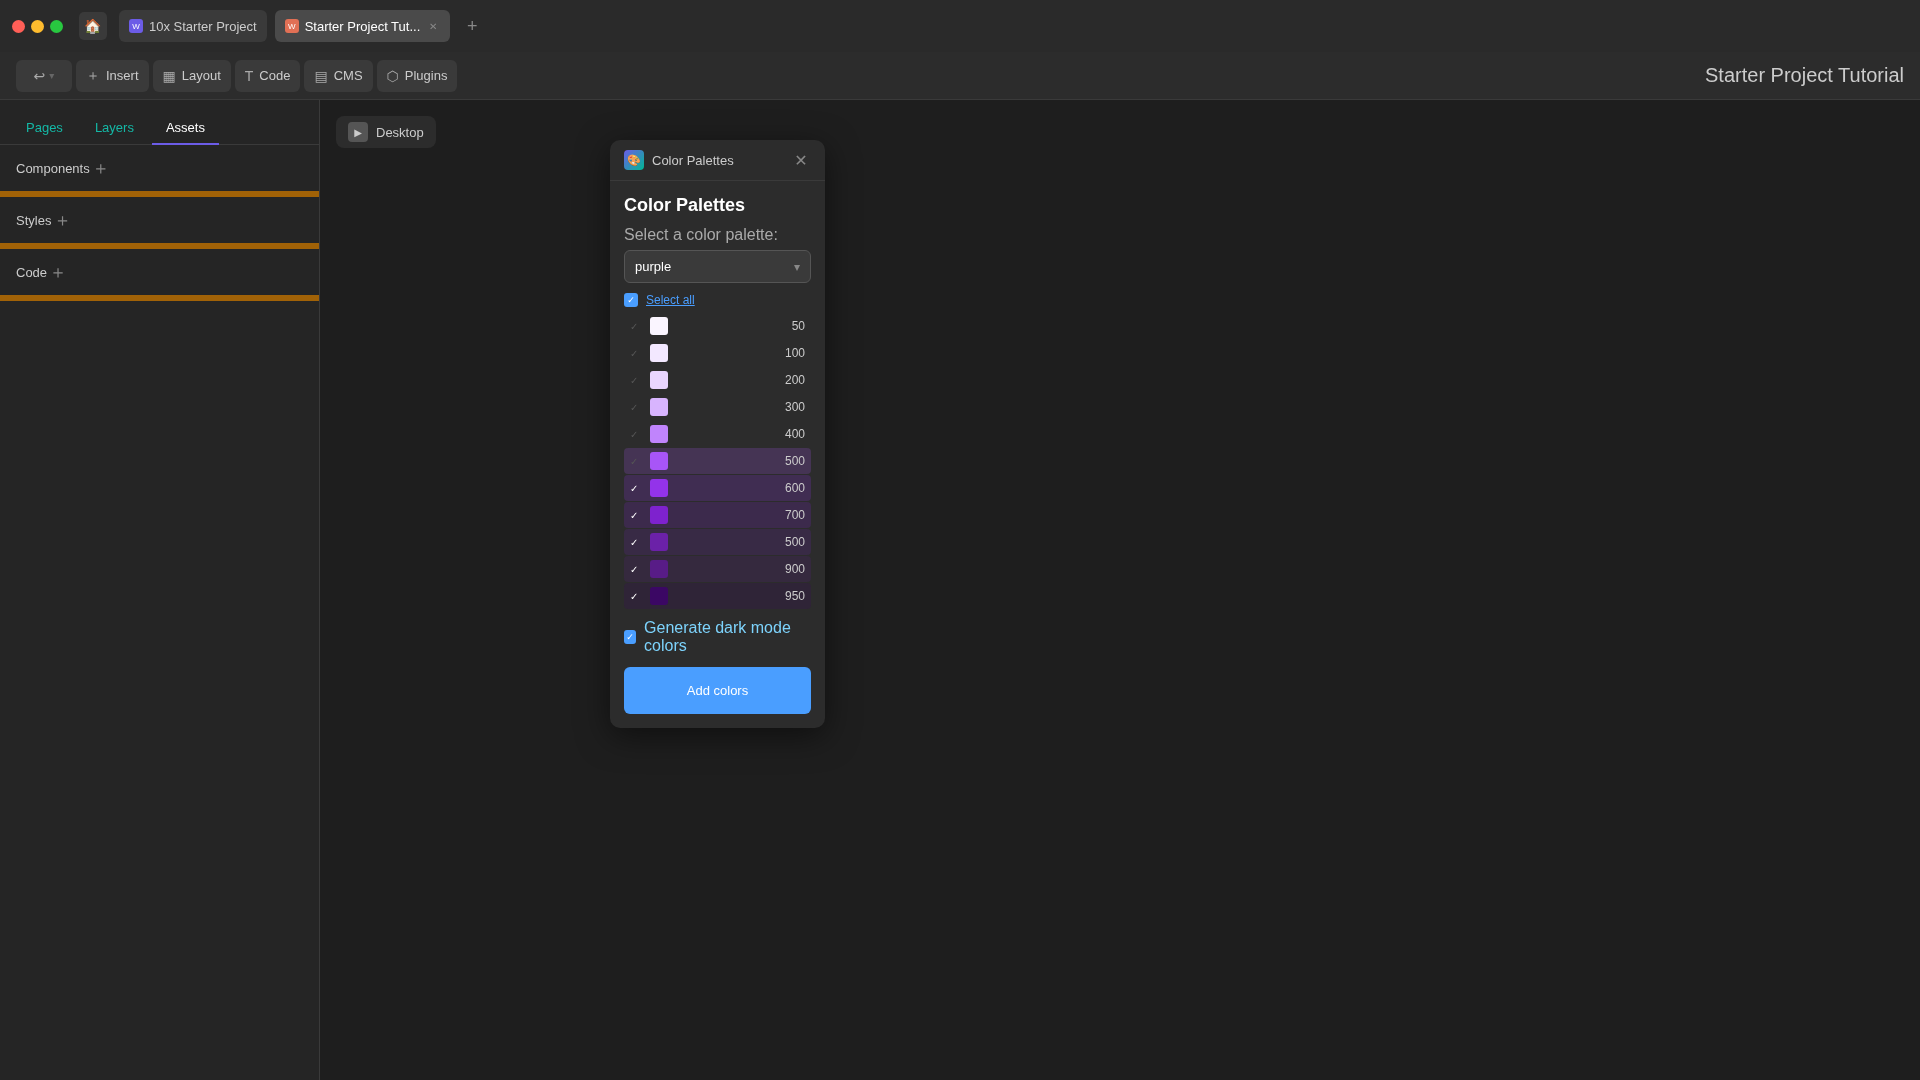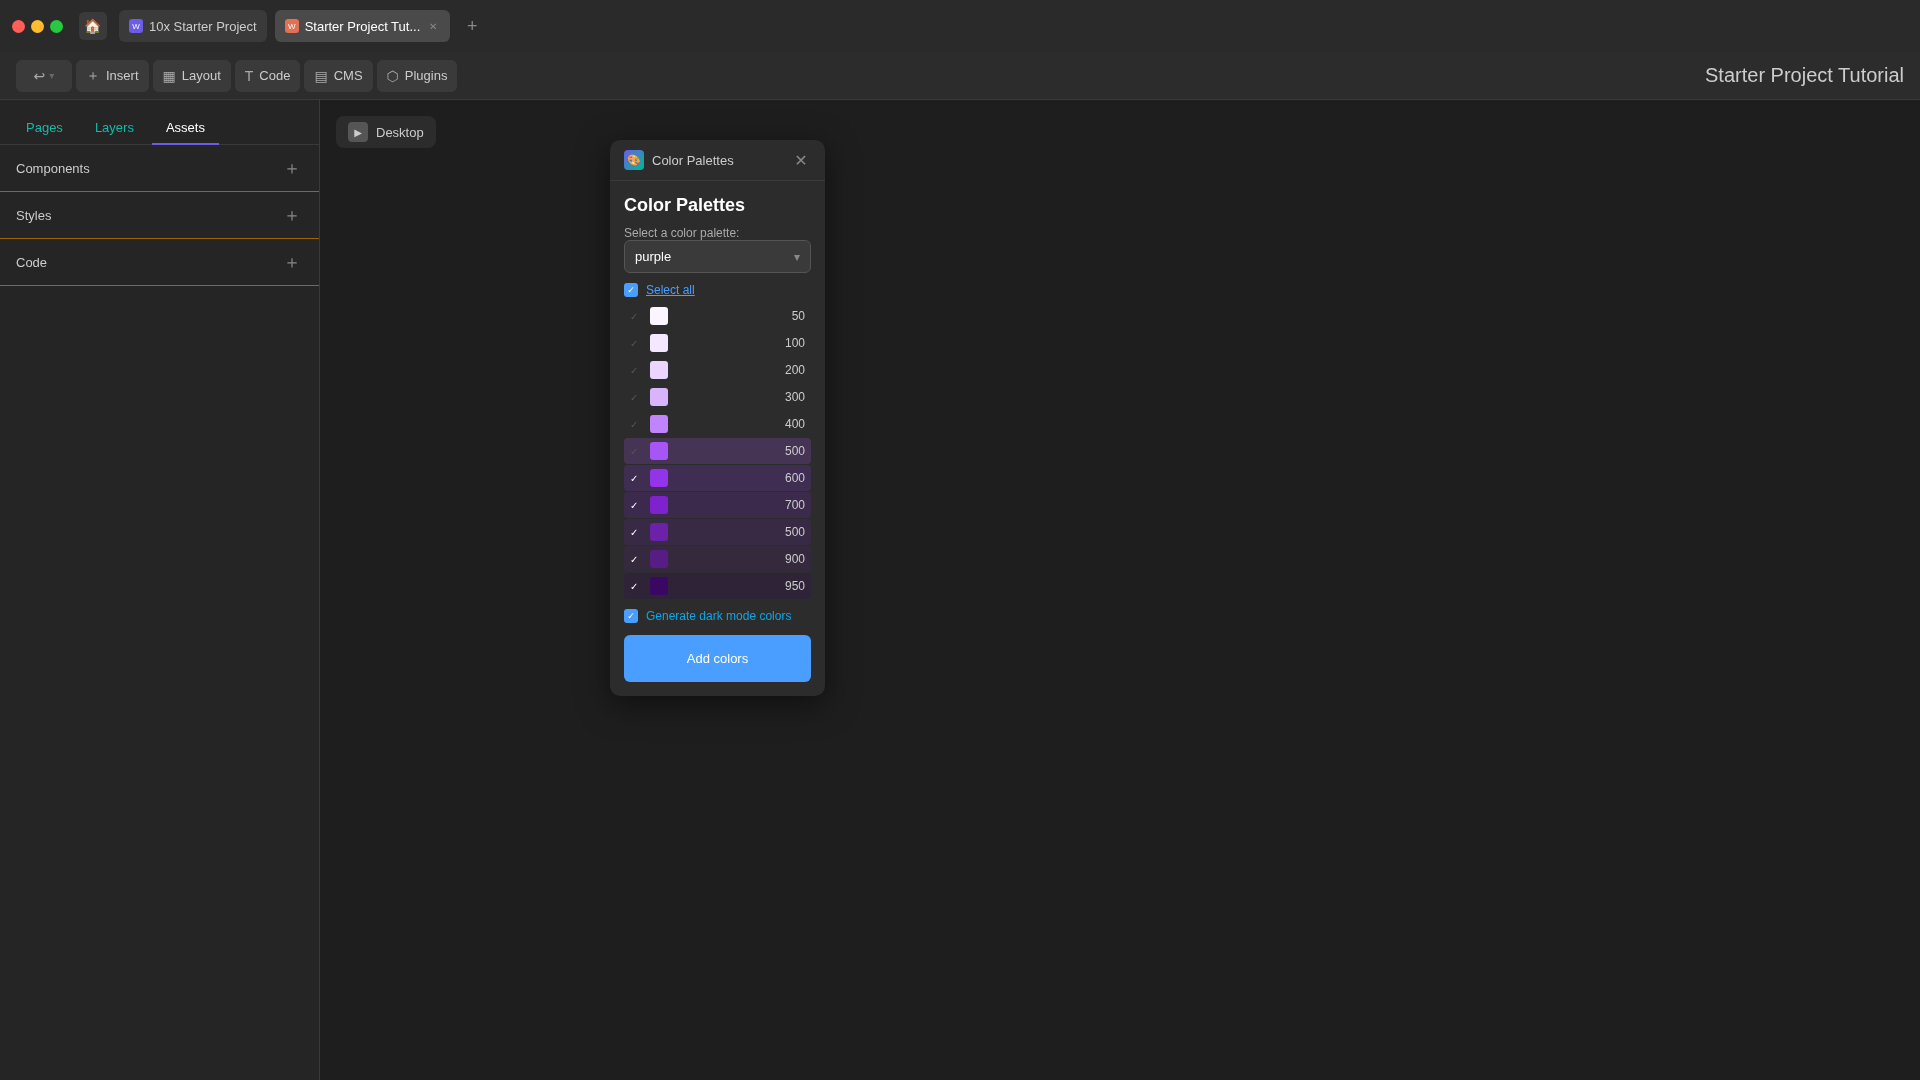--- a/index.html
+++ b/index.html
@@ -174,22 +174,22 @@
     }
     .sidebar-tab.active {
       color: #fff;
       border-bottom: 2px solid #6c5ce7;
       text-align: right;
     }
     .sidebar-section {
       padding: 12px 16px;
       display: flex;
       align-items: center;
-      justify-content: space-between;
-      border-bottom: 1px solid #a16207;
+      justify-content: flex-start;
+      border-bottom: 6px solid #a16207;
       cursor: pointer;
     }
     .sidebar-section-label {
       color: #ccc;
       font-size: 13px;
       font-weight: 500;
     }
     .sidebar-add {
       color: #888;
       font-size: 18px;
@@ -292,21 +292,22 @@
       padding: 14px;
     }
     .modal-main-title {
       color: #fff;
       font-size: 18px;
       font-weight: 600;
       margin-bottom: 10px;
     }
     .modal-label {
       color: #aaa;
-      font-size: 12px;
+      font-size: 16px;
+      margin-bottom: 6px;
     }
     .modal-select {
       width: 100%;
       background: #3a3a3a;
       border: 1px solid #555;
       border-radius: 6px;
       padding: 8px 10px;
       color: #fff;
       font-size: 13px;
       display: flex;
@@ -389,22 +390,22 @@
       height: 14px;
       background: #4a9eff;
       border-radius: 3px;
       display: flex;
       align-items: center;
       justify-content: center;
       color: white;
       font-size: 9px;
     }
     .dark-mode-label {
-      color: #0ea5e9;
-      font-size: 12px;
+      color: #7dd3fc;
+      font-size: 16px;
     }
 
     .add-colors-btn {
       width: 100%;
       background: #4a9eff;
       color: white;
       border: none;
       border-radius: 6px;
       padding: 16px;
       font-size: 13px;

